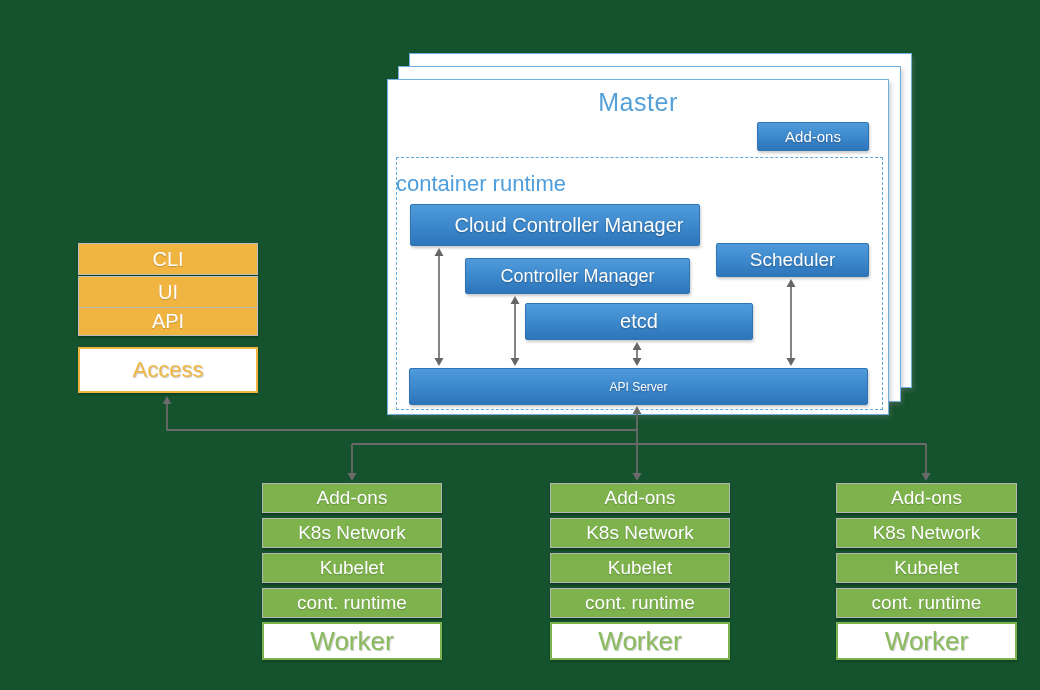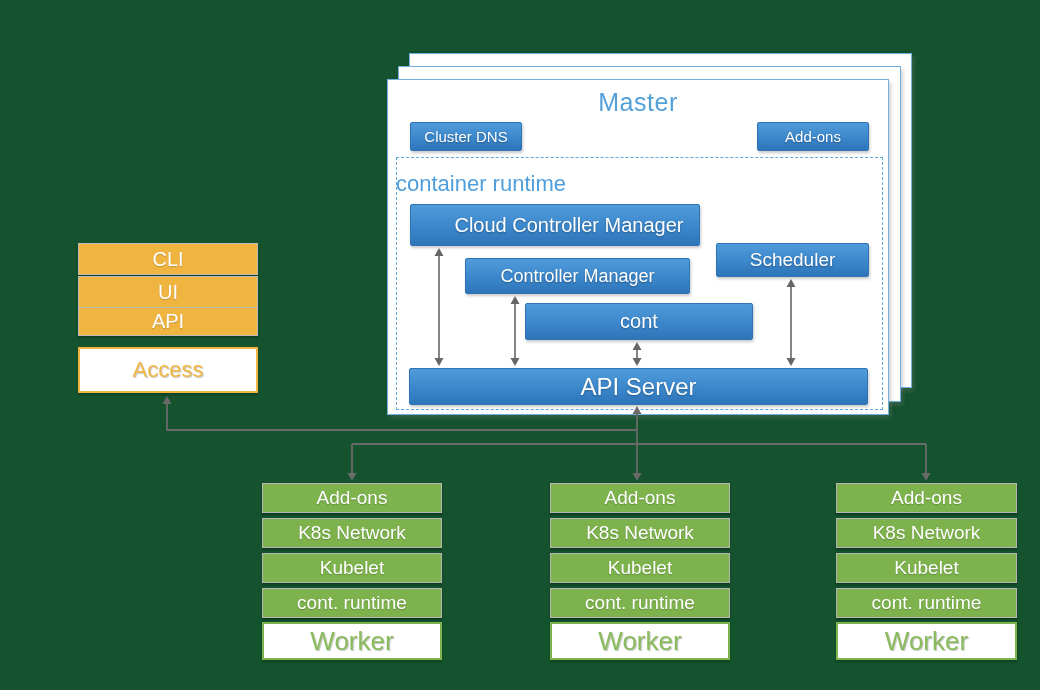--- a/index.html
+++ b/index.html
@@ -67,31 +67,30 @@
 <body>
 
 <div class="canvas">
 
   <div class="master-layer" style="left:409px; top:53px; width:503px; height:335px;"></div>
   <div class="master-layer" style="left:398px; top:66px; width:503px; height:336px;"></div>
   <div class="master-layer" style="left:387px; top:79px; width:502px; height:336px;"></div>
 
   <div class="master-title" style="left:387px; top:88px; width:502px;">Master</div>
 
-  <div class="box-blue" style="left:410px; top:122px; width:112px; height:29px; font-size:15px;">Cluster DNS</div>
   <div class="box-blue" style="left:757px; top:122px; width:112px; height:29px; font-size:15px;">Add-ons</div>
 
   <div class="dashed-panel" style="left:396px; top:157px; width:487px; height:253px;"></div>
   <div class="runtime-title" style="left:396px; top:171px; width:487px;">container runtime</div>
 
   <div class="box-blue" style="left:410px; top:204px; width:290px; height:42px; font-size:20px;padding-left:28px;">Cloud Controller Manager</div>
   <div class="box-blue" style="left:465px; top:258px; width:225px; height:36px; font-size:18px;">Controller Manager</div>
   <div class="box-blue" style="left:716px; top:243px; width:153px; height:34px; font-size:19px;">Scheduler</div>
-  <div class="box-blue" style="left:525px; top:303px; width:228px; height:37px; font-size:20px;">cont</div>
-  <div class="box-blue" style="left:409px; top:368px; width:459px; height:37px; font-size:24px;">API Server</div>
+  <div class="box-blue" style="left:525px; top:303px; width:228px; height:37px; font-size:20px;">etcd</div>
+  <div class="box-blue" style="left:409px; top:368px; width:459px; height:37px; font-size:12px;">API Server</div>
 
   <div class="abs" style="left:78px; top:239px; width:180px; height:154px;">
     <div class="box-orange" style="left:0; top:4px; width:180px; height:32px;">CLI</div>
     <div class="box-orange" style="left:0; top:37px; width:180px; height:32px;">UI</div>
     <div class="box-orange" style="left:0; top:68px; width:180px; height:29px;">API</div>
     <div class="base-box base-orange" style="left:0; top:108px; width:180px; height:46px;">Access</div>
   </div>
 
   <div class="abs" style="left:262px; top:483px; width:180px; height:177px;">
     <div class="box-green" style="left:0; top:0; width:180px; height:30px;">Add-ons</div>

